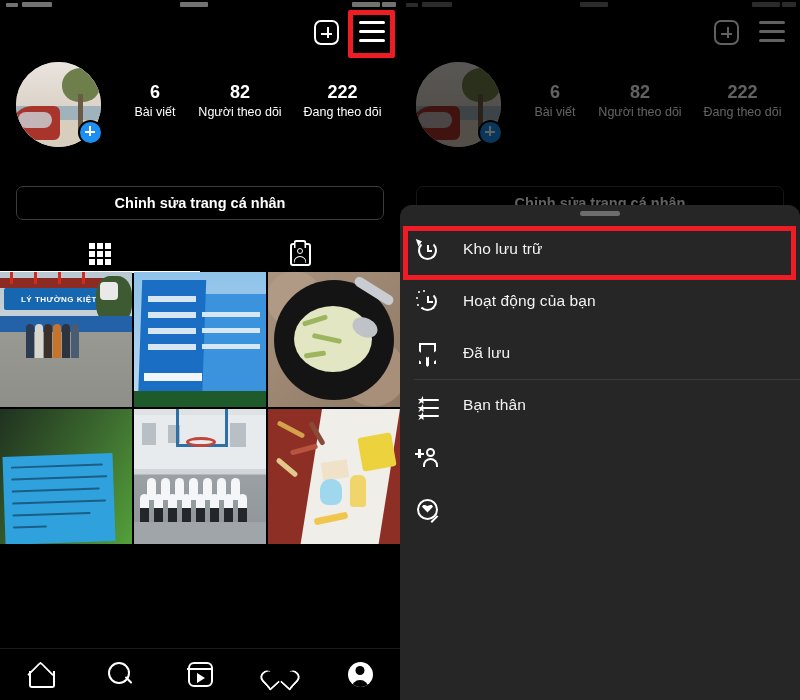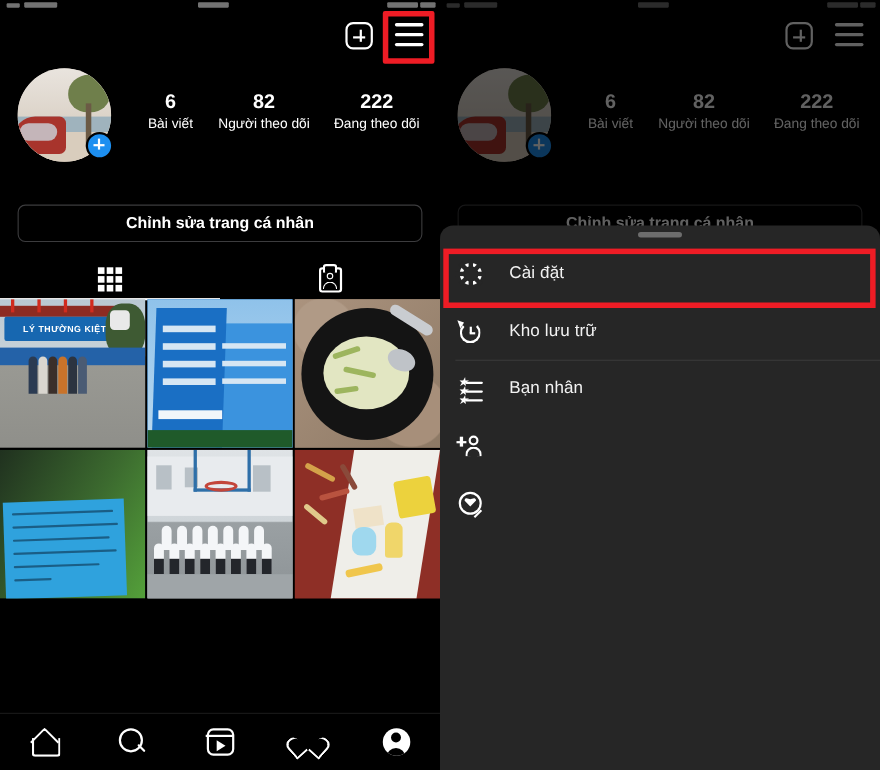--- a/index.html
+++ b/index.html
@@ -550,55 +550,64 @@
 
     <div class="edit-btn">Chỉnh sửa trang cá nhân</div>
 
     <div class="dim"></div>
 
     <div class="sheet">
       <div class="sheet-handle"></div>
 
       <div class="menu">
 
-        <div class="mrow">
-          <div class="micon i-gear">
-            <i></i>
-              <b></b>
-              <b></b>
-              <b></b>
-              <b></b>
-              <s></s>
-          </div>
-          <div class="mlabel">Cài đặt</div>
-        </div>
 
         <div class="mrow">
           <div class="micon i-arch">
             <i></i>
               <b></b>
               <u></u>
               <s></s>
           </div>
           <div class="mlabel">Kho lưu trữ</div>
         </div>
 
-
-
+        <div class="mrow">
+          <div class="micon i-act">
+            <i></i>
+              <b></b>
+              <u></u>
+            <s style="left:4px;  top:3px"></s>
+            <s style="left:1.5px;top:9px"></s>
+            <s style="left:3px;  top:16px"></s>
+            <s style="left:9px;  top:2px"></s>
+          </div>
+          <div class="mlabel">Hoạt động của bạn</div>
+        </div>
+
+
+        <div class="mrow">
+          <div class="micon i-bm">
+            <i></i>
+              <b></b>
+              <u></u>
+          </div>
+          <div class="mlabel">Đã lưu</div>
+        </div>
 
         <div class="mrow sep">
           <div class="micon i-cf">
             <i style="top:3px">★</i>
               <b style="top:7px;  width:16px"></b>
             <i style="top:11px">★</i>
               <b style="top:15px; width:16px"></b>
             <i style="top:19px">★</i>
               <b style="top:23px; width:16px"></b>
           </div>
-          <div class="mlabel">Bạn nhân</div>
+          <div class="mlabel">Bạn thân</div>
         </div>
 
         <div class="mrow">
           <div class="micon i-dp">
             <i></i>
               <b></b>
               <u></u>
               <s></s>
           </div>
         </div>

